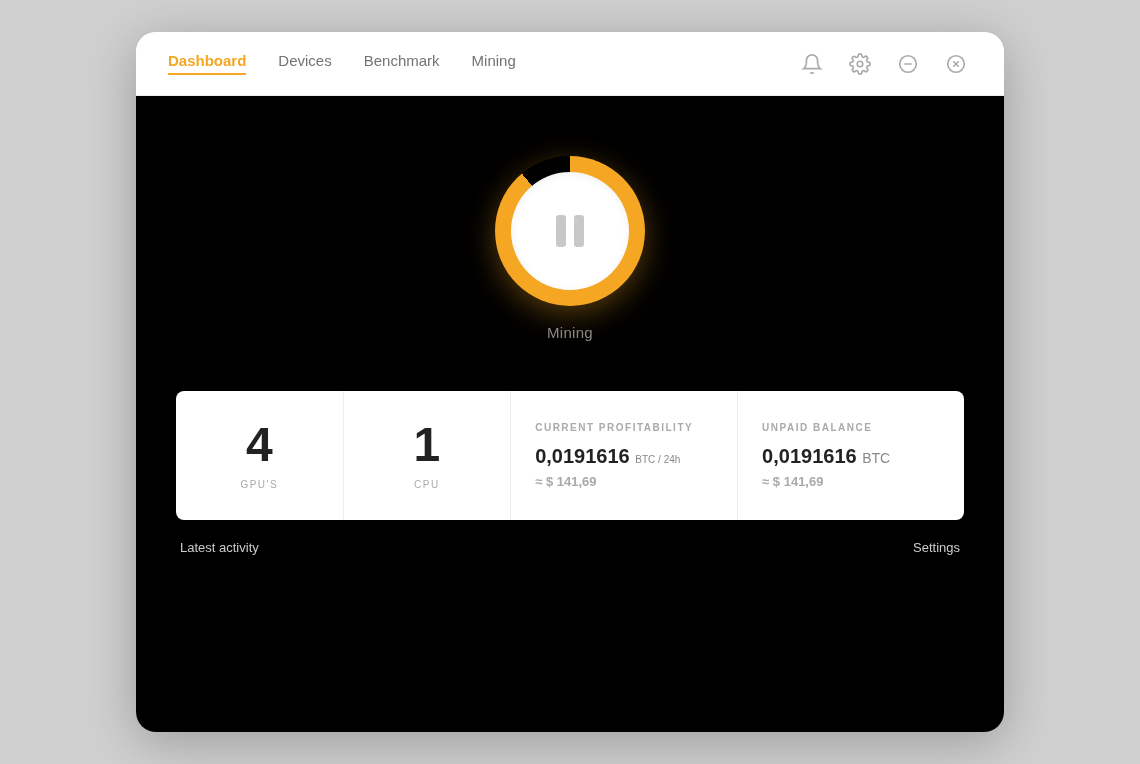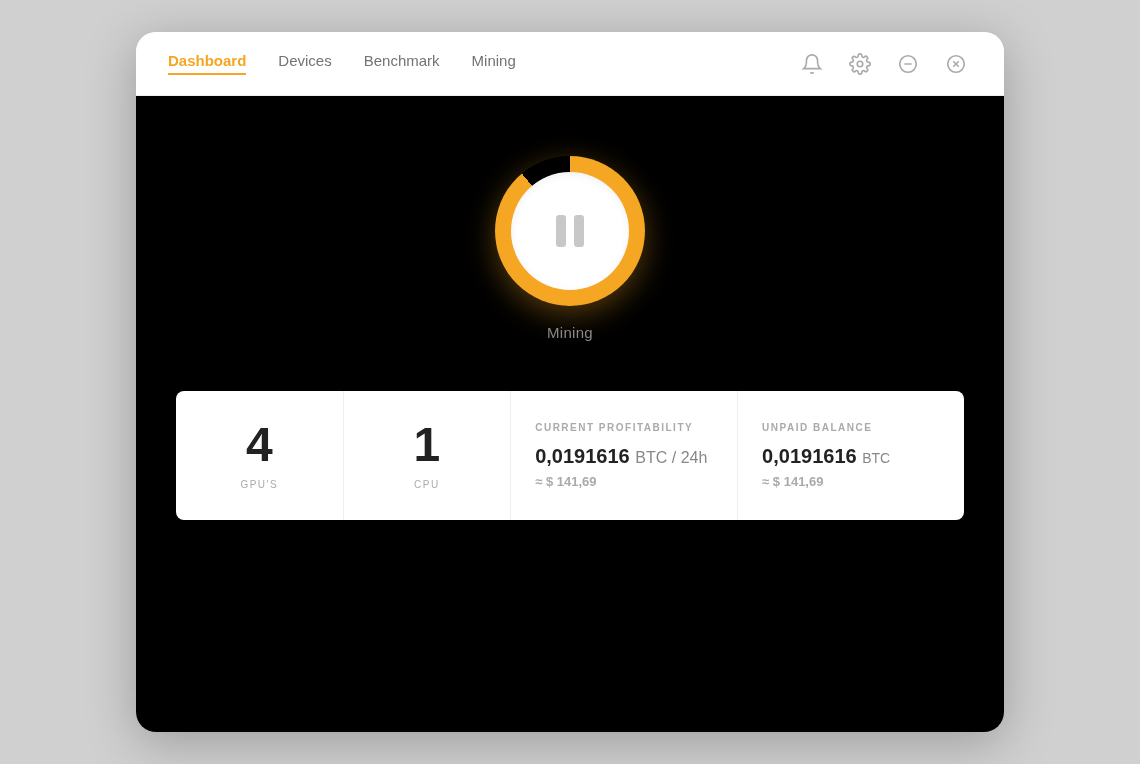--- a/index.html
+++ b/index.html
@@ -293,29 +293,33 @@
       </div>
 
       <div class="stat-card">
         <div class="stat-number">1</div>
         <div class="stat-label">CPU</div>
       </div>
 
       <div class="stat-card wide">
         <div class="stat-card-title">CURRENT PROFITABILITY</div>
         <div class="stat-value-big">
-          <span>0,0191616</span> <span style="font-size:16px; font-weight:400; color:#888;">BTC / 24h</span>
+          <span>0,0191616</span> <span style="font-size:10px; font-weight:400; color:#888;">BTC / 24h</span>
         </div>
         <div class="stat-value-sub">≈ $ 141,69</div>
       </div>
 
       <div class="stat-card wide">
         <div class="stat-card-title">UNPAID BALANCE</div>
         <div class="stat-value-big">
           <span>0,0191616</span> <span style="font-size:14px; font-weight:400; color:#888;">BTC</span>
         </div>
         <div class="stat-value-sub">≈ $ 141,69</div>
       </div>
     </div>
 
+    <div class="bottom-hint">
+      <span class="bottom-hint-text">Latest activity</span>
+      <span class="bottom-hint-text">Settings</span>
+    </div>
 
   </div>
 </div>
 
 </body></html>

